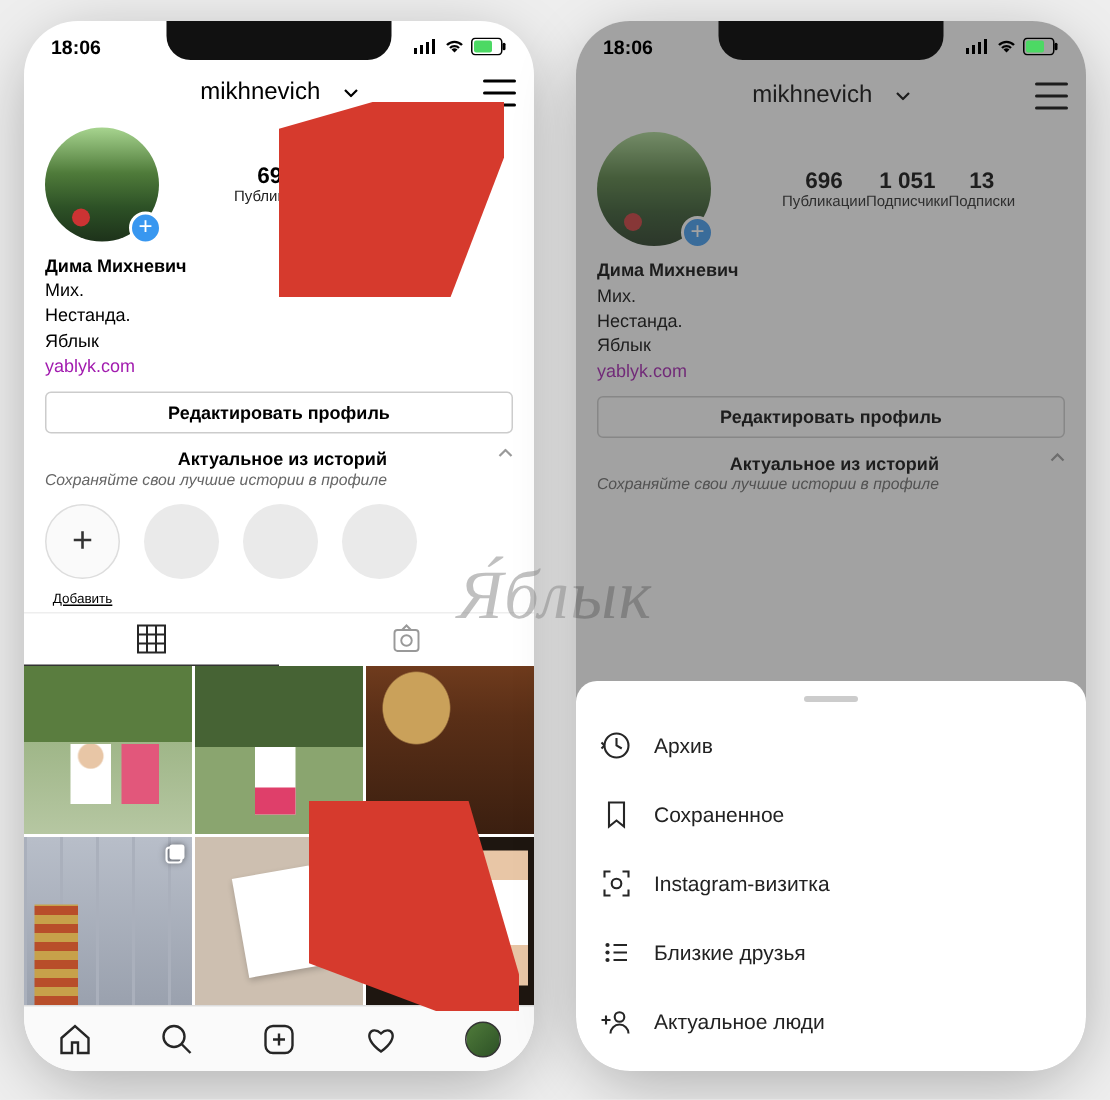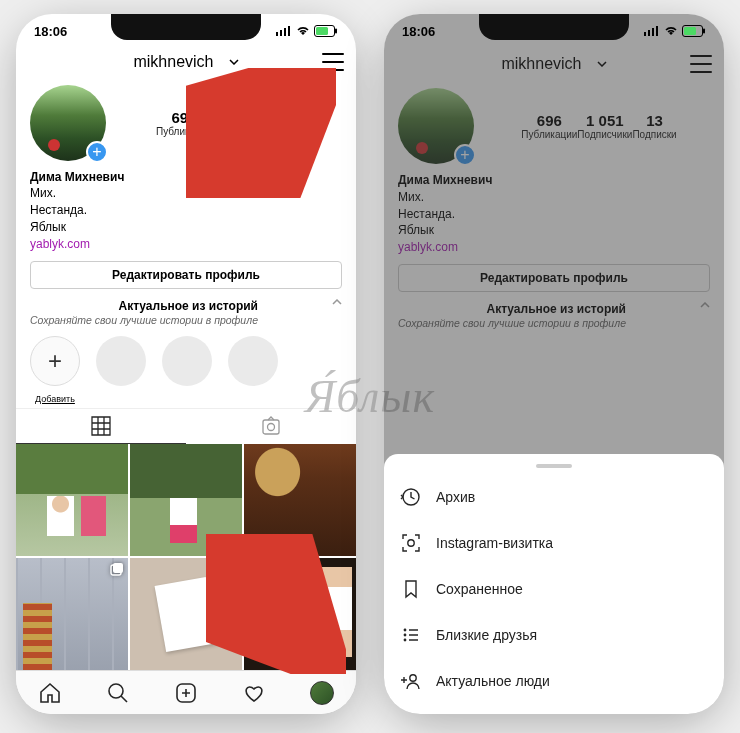--- a/index.html
+++ b/index.html
@@ -487,34 +487,34 @@
                 <path d="M3 11 L1 9 M3 11 L1 13" stroke="#262626" stroke-width="1.4"></path>
               </svg>
         </span>
         <span>Архив</span>
       </div>
 
 
       <div class="menu-item">
         <span class="icon24">
           <svg width="22" height="22" viewBox="0 0 22 22">
-                <path d="M3 7V3h4 M15 3h4v4 M19 15v4h-4 M7 19H3v-4" fill="none" stroke="#262626" stroke-width="1.4"></path>
-                <circle cx="11" cy="11" r="3.2" fill="none" stroke="#262626" stroke-width="1.4"></circle>
-              </svg>
-        </span>
-        <span>Instagram-визитка</span>
+                <path d="M6 3h10v16l-5-4-5 4z" fill="none" stroke="#262626" stroke-width="1.4"></path>
+              </svg>
+        </span>
+        <span>Сохраненное</span>
       </div>
 
       <div class="menu-item">
         <span class="icon24">
           <svg width="22" height="22" viewBox="0 0 22 22">
-                <path d="M6 3h10v16l-5-4-5 4z" fill="none" stroke="#262626" stroke-width="1.4"></path>
-              </svg>
-        </span>
-        <span>Сохраненное</span>
+                <path d="M3 7V3h4 M15 3h4v4 M19 15v4h-4 M7 19H3v-4" fill="none" stroke="#262626" stroke-width="1.4"></path>
+                <circle cx="11" cy="11" r="3.2" fill="none" stroke="#262626" stroke-width="1.4"></circle>
+              </svg>
+        </span>
+        <span>Instagram-визитка</span>
       </div>
 
       <div class="menu-item">
         <span class="icon24">
           <svg width="22" height="22" viewBox="0 0 22 22">
                 <circle cx="5" cy="6" r="1.4" fill="#262626"></circle>
                 <circle cx="5" cy="11" r="1.4" fill="#262626"></circle>
                 <circle cx="5" cy="16" r="1.4" fill="#262626"></circle>
                 <path d="M9 6h9 M9 11h9 M9 16h9" stroke="#262626" stroke-width="1.4"></path>
               </svg>

